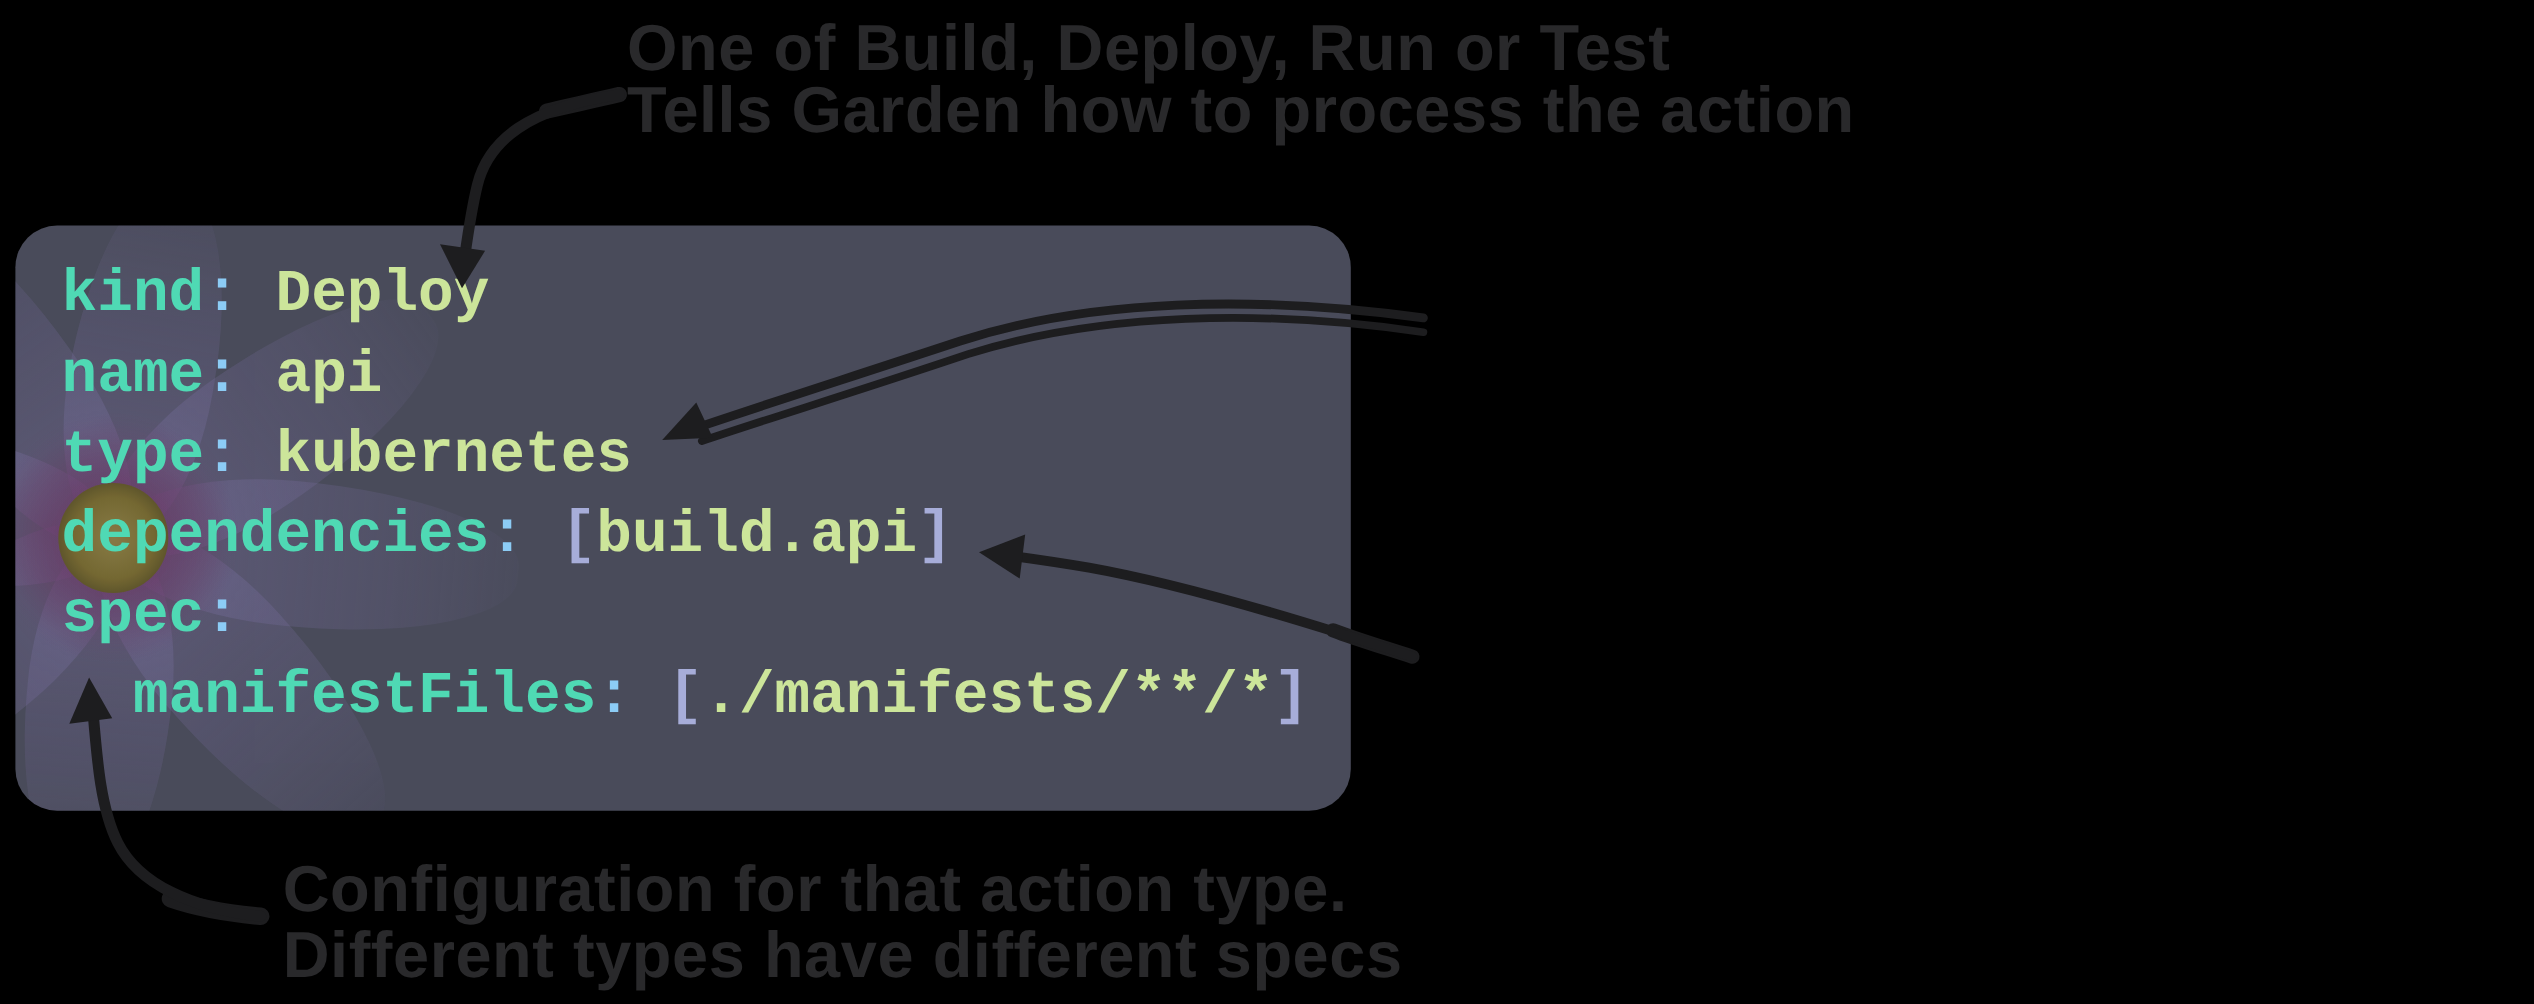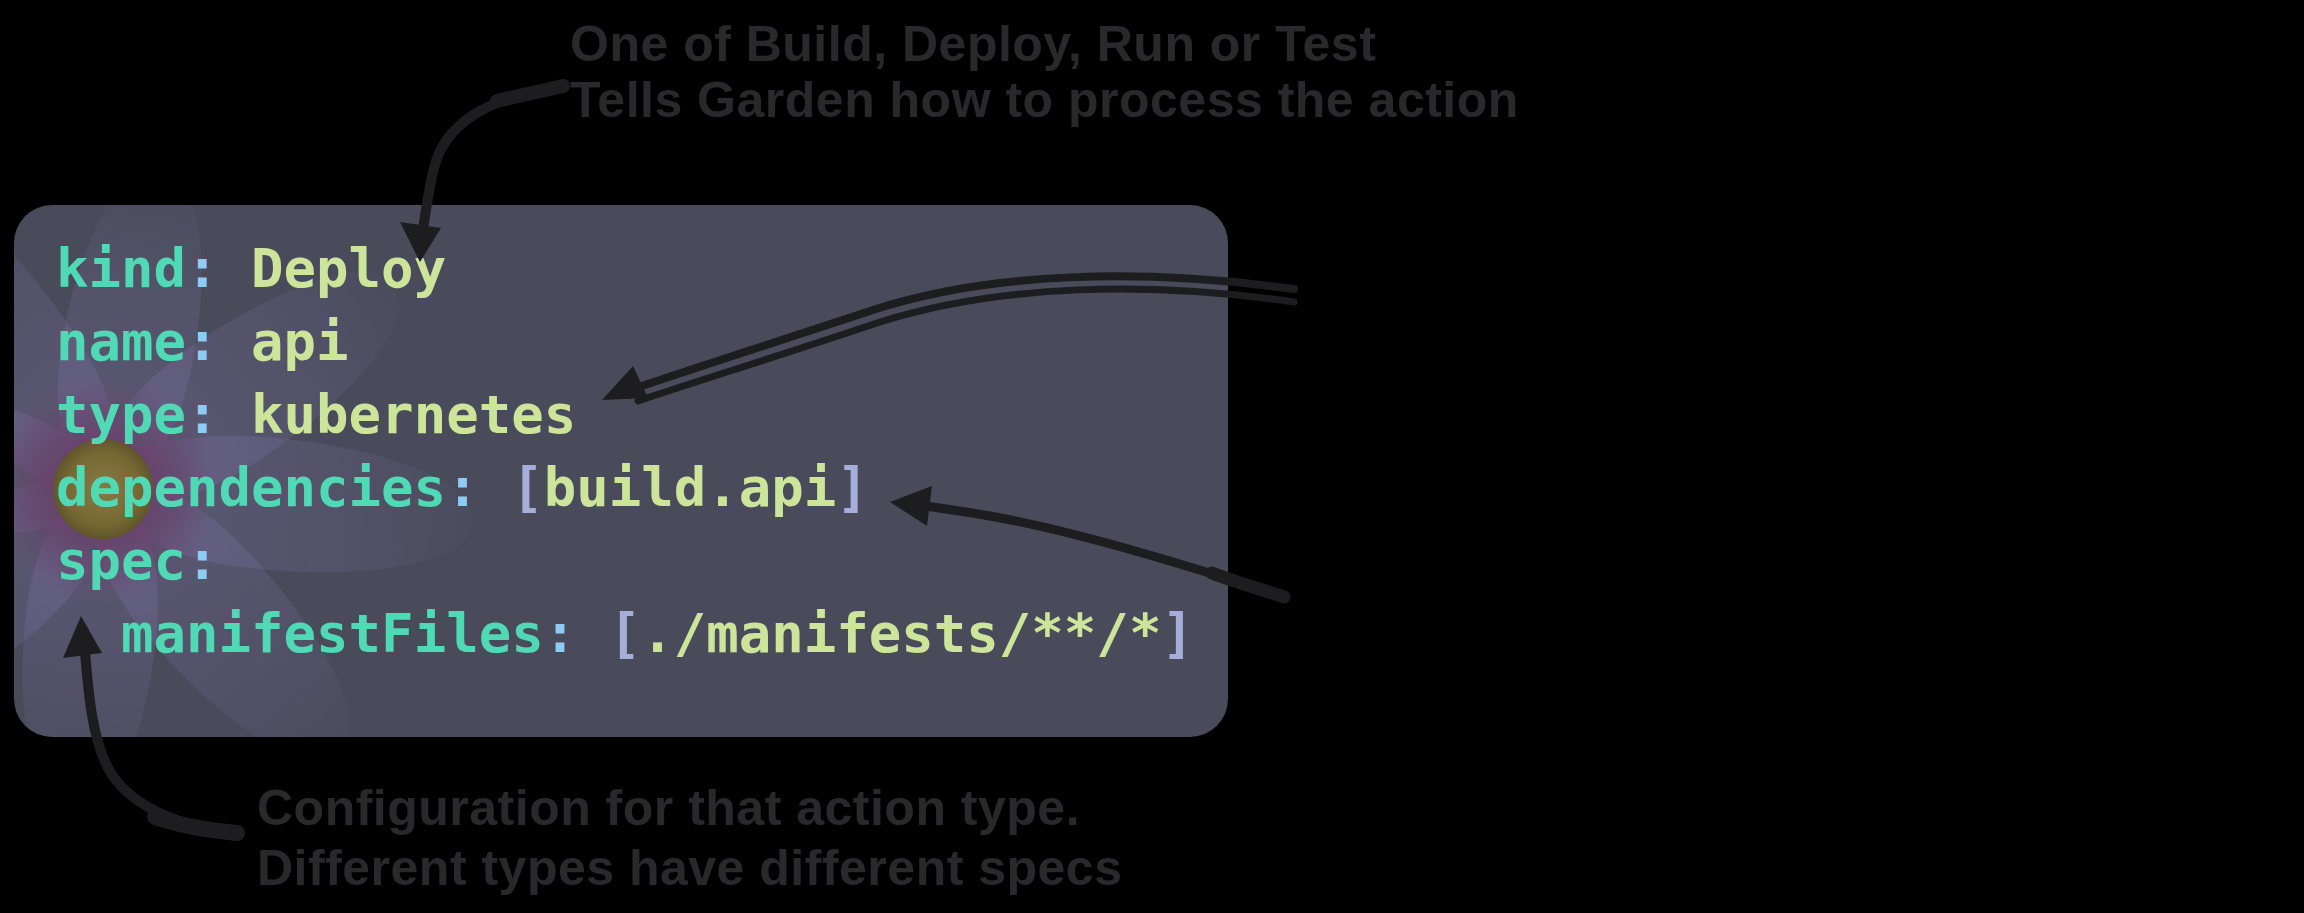--- a/index.html
+++ b/index.html
@@ -59,33 +59,33 @@
   }
   .code {
     position: absolute;
     left: 42px; top: 27px;
     font-family: "DejaVu Sans Mono", monospace;
     font-weight: bold;
     font-size: 54px;
     line-height: 73px;
     white-space: pre;
   }
-  .code-line { height: 73px; }
+  .code-line { height: 73px; font-family: Liberation Mono, monospace; }
   .tok-key { color: var(--key); }
   .tok-colon { color: var(--colon); }
   .tok-val { color: var(--value); }
   .tok-bracket { color: var(--bracket); }
   .tok-sp { color: var(--value); }
   
   .note {
     position: absolute;
     color: var(--annotation_text);
     font-weight: bold;
     letter-spacing: 0.5px;
-    font-size: 50px;
+    font-size: 59px;
   }
   .note div { white-space: nowrap; }
   .note-kind { left: 570px; top: 16px;  line-height: 56px; }
   .note-type { left: 1291px; top: 250px; line-height: 66px; }
   .note-deps { left: 1297px; top: 544px; line-height: 63px; }
   .note-spec { left: 240px; top: 778px; line-height: 60px; margin-left: 17px; }
   
   .arrows { position: absolute; left: 0; top: 0; width: 2304px; height: 913px; pointer-events: none; }
   .arrow-stroke { stroke: var(--arrow); fill: none; stroke-linecap: round; }
   .arrow-head { fill: var(--arrow); stroke: none; }

